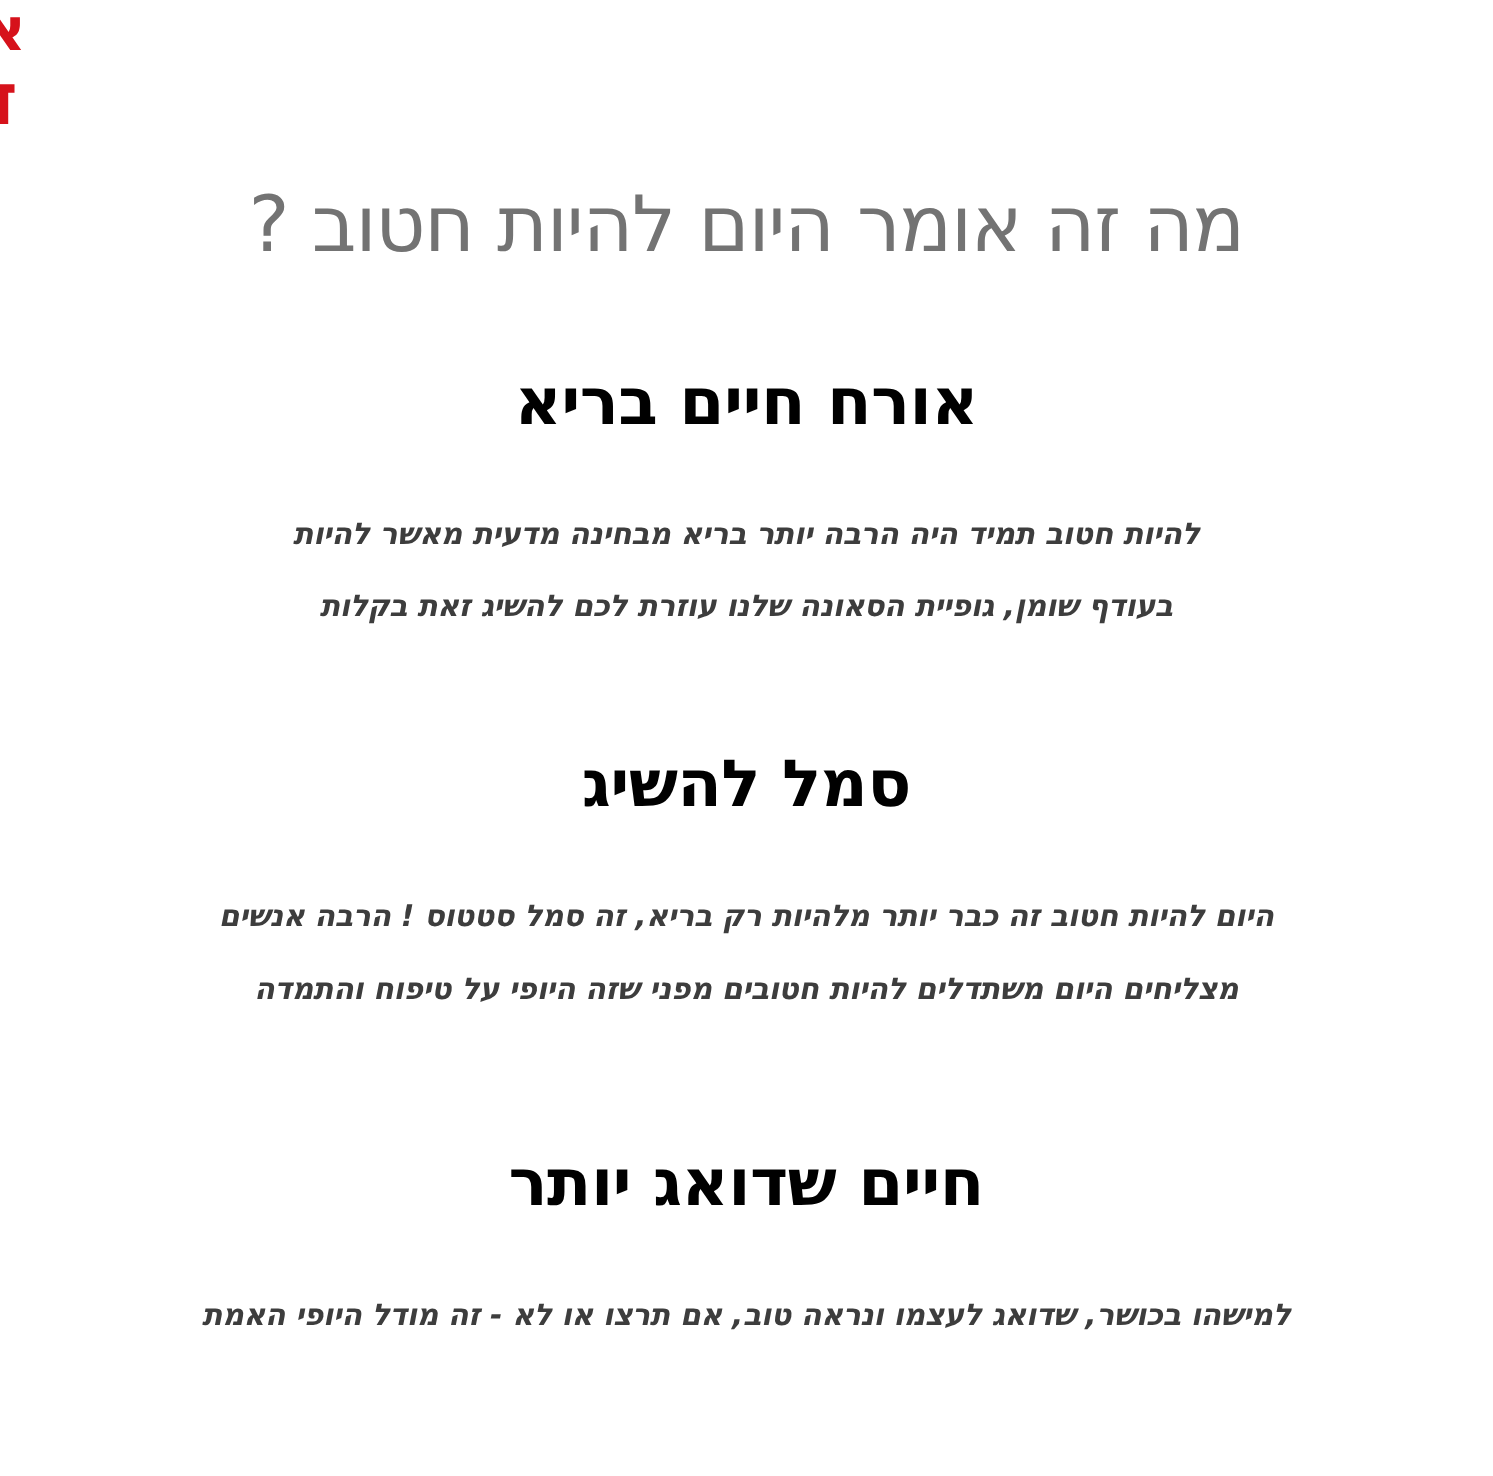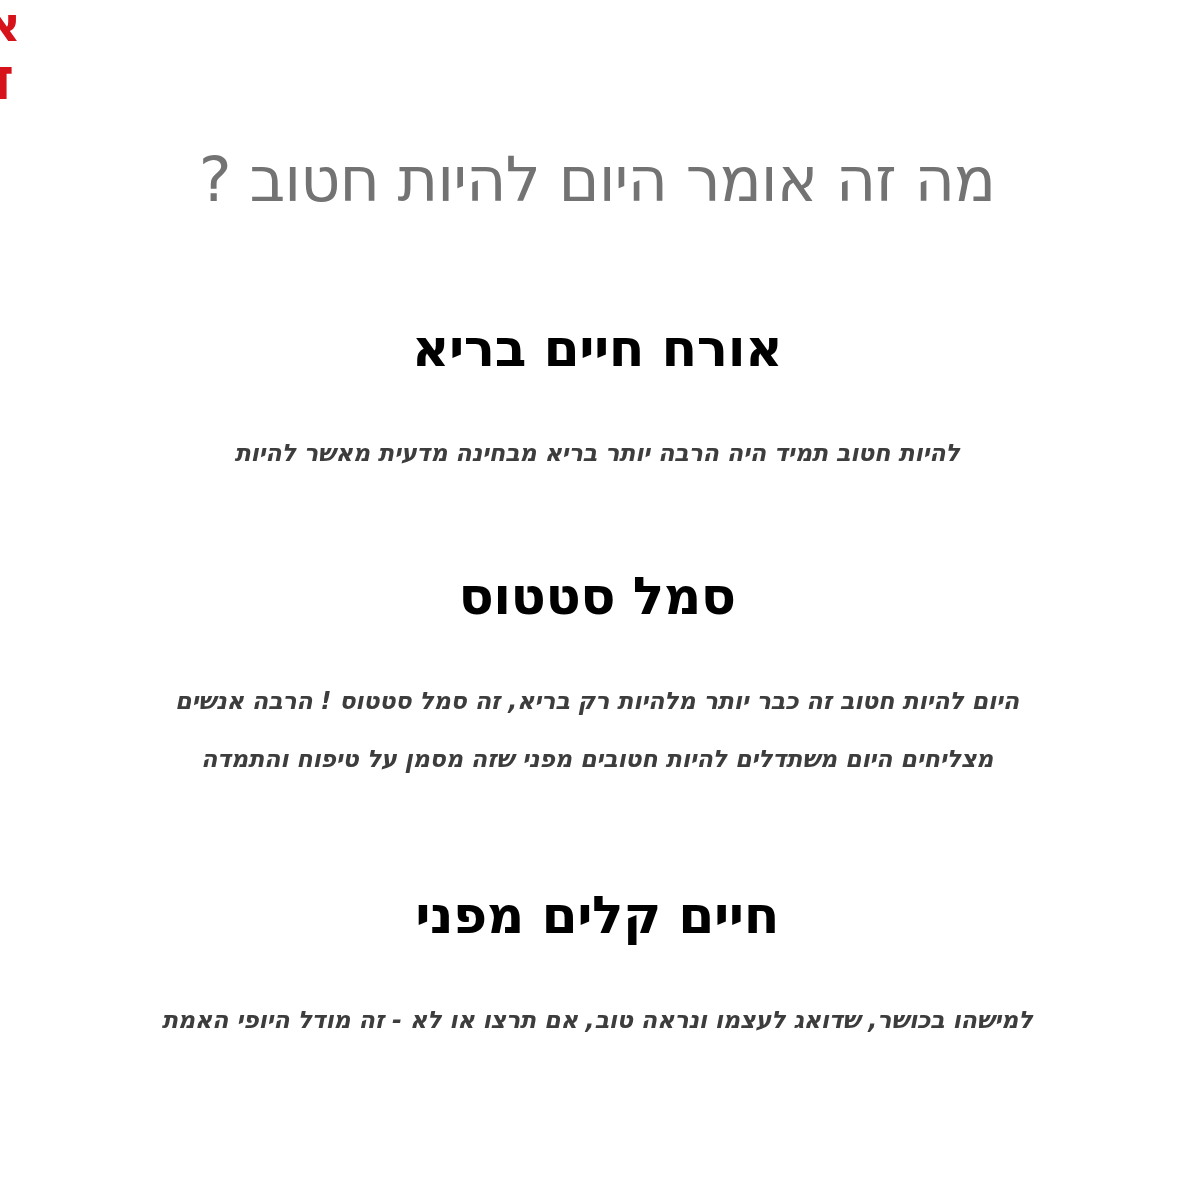--- a/index.html
+++ b/index.html
@@ -28,21 +28,21 @@
     white-space:nowrap;
   }
   .section-heading{
     font-size:52px;
     line-height:1.25;
     font-weight:800;
     color:#000000;
     letter-spacing:-0.5px;
     white-space:nowrap;
   }
-  .sh-1{margin-top:95px;}
+  .sh-1{margin-top:69px;}
   .sh-2{margin-top:82px;}
   .sh-3{margin-top:95px;}
   .section-body{
     font-size:24px;
     font-weight:bold;
     font-style:italic;
     color:var(--body-text);
     line-height:58px;
     letter-spacing:-0.3px;
   }
@@ -73,31 +73,32 @@
 
   <span class="edge-mark edge-mark-1"><span class="glyph">א</span></span>
   <span class="edge-mark edge-mark-2"><span class="glyph">ד</span></span>
 
   <h1 class="page-title">מה זה אומר היום להיות חטוב ?</h1>
 
   <section>
     <h2 class="section-heading sh-1">אורח חיים בריא</h2>
     <div class="section-body sb-1">
       <div class="line">להיות חטוב תמיד היה הרבה יותר בריא מבחינה מדעית מאשר להיות</div>
+      <div class="line">בעודף שומן, גופיית הסאונה שלנו עוזרת לכם להשיג זאת בקלות</div>
     </div>
   </section>
 
   <section>
-    <h2 class="section-heading sh-2">סמל סטטוס</h2>
+    <h2 class="section-heading sh-2">סמל להשיג</h2>
     <div class="section-body sb-2">
       <div class="line">היום להיות חטוב זה כבר יותר מלהיות רק בריא, זה סמל סטטוס ! הרבה אנשים</div>
-      <div class="line">מצליחים היום משתדלים להיות חטובים מפני שזה מסמן על טיפוח והתמדה</div>
+      <div class="line">מצליחים היום משתדלים להיות חטובים מפני שזה היופי על טיפוח והתמדה</div>
     </div>
   </section>
 
   <section>
-    <h2 class="section-heading sh-3">חיים קלים מפני</h2>
+    <h2 class="section-heading sh-3">חיים שדואג יותר</h2>
     <div class="section-body sb-3">
       <div class="line">למישהו בכושר, שדואג לעצמו ונראה טוב, אם תרצו או לא - זה מודל היופי האמת</div>
     </div>
   </section>
 
 </div>
 
 </body></html>

